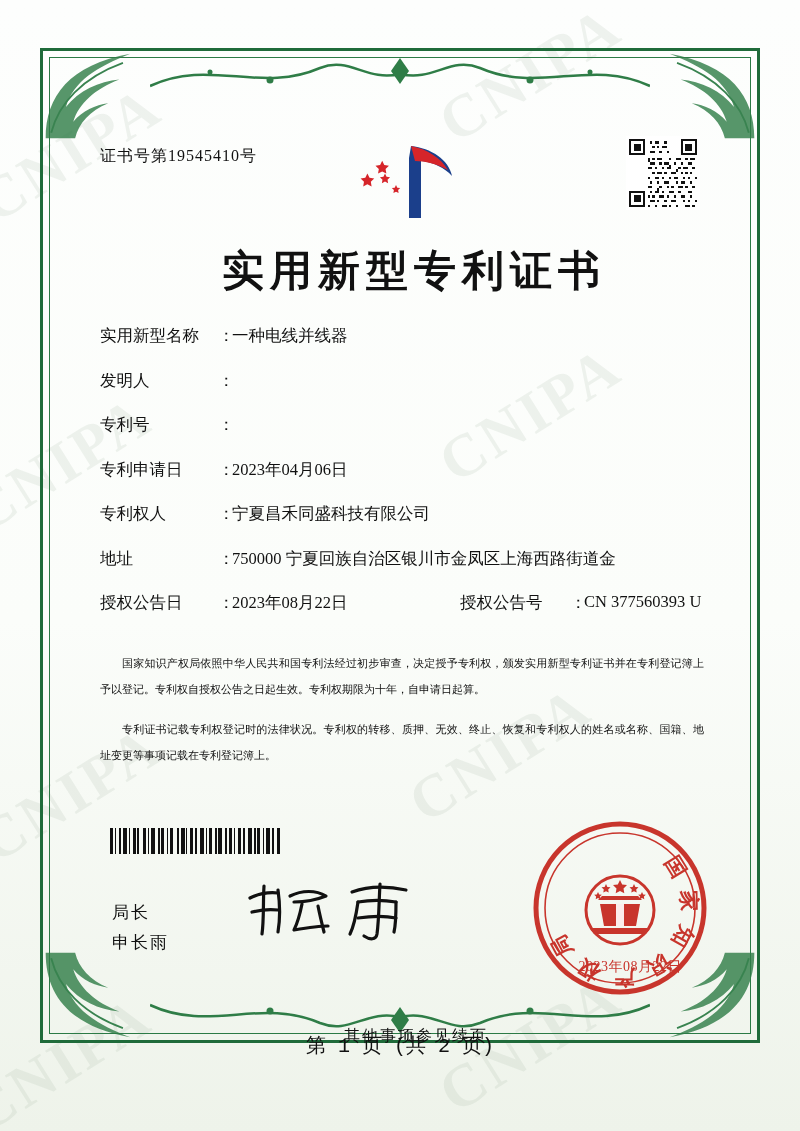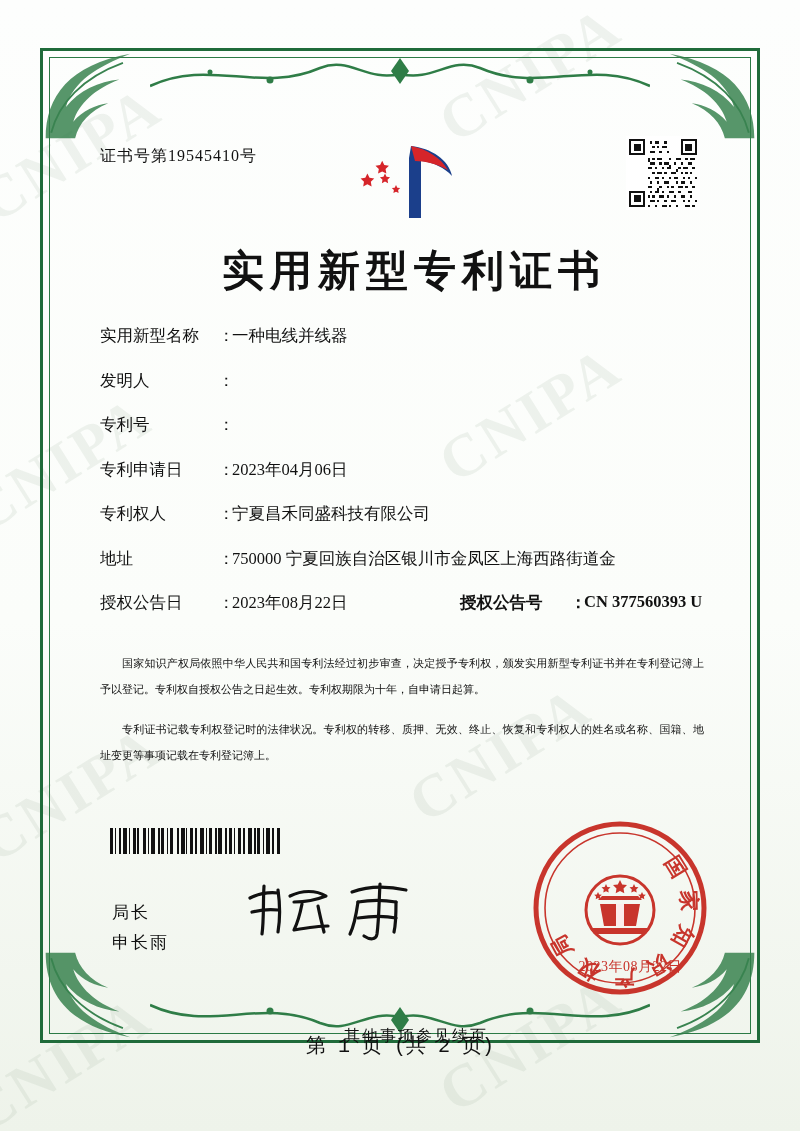--- a/index.html
+++ b/index.html
@@ -83,21 +83,21 @@
   .lbl{
     width:118px;flex:none;
     display:flex;justify-content:space-between;
     letter-spacing:0px;
   }
   .sep{width:14px;flex:none;text-align:left;}
   .val{flex:1;}
   .val .l2{display:block;margin-top:6px;}
   .row.pub{display:flex;}
   .pub-left{display:flex;flex:0 0 360px;}
-  .pub-right{display:flex;font-weight:bold;}
+  .pub-right{display:flex;}
   .pub-right .lbl{width:110px;}
 
   
   .paras{
     position:absolute;left:100px;right:96px;top:650px;
     font-family:"Liberation Serif","DejaVu Serif",serif;
     font-size:11px;line-height:26px;color:#111;text-align:justify;
   }
   .paras p{margin:0 0 14px 0;text-indent:2em;}
 

